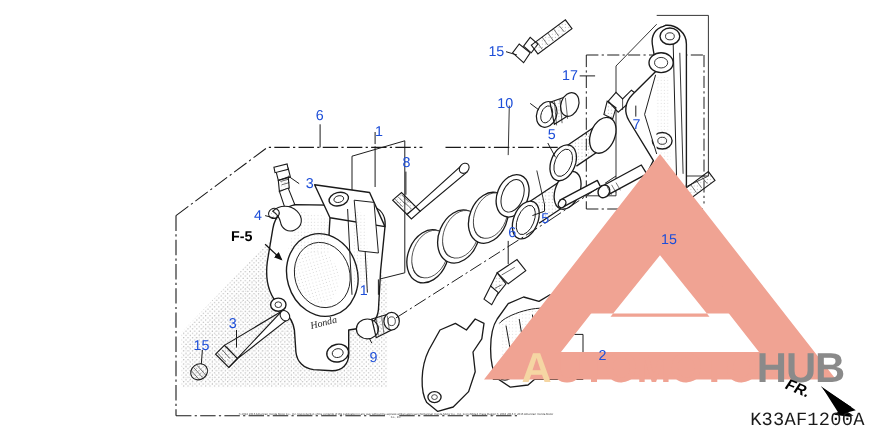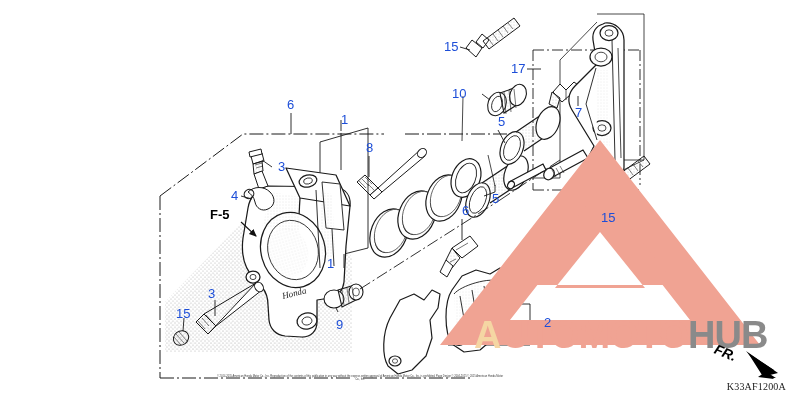--- a/index.html
+++ b/index.html
@@ -36,22 +36,22 @@
     font-size: 13px;
     font-weight: bold;
     color: #000000;
     line-height: 1;
     white-space: nowrap;
   }
   #part-number {
     position: absolute;
     right: 14px;
     bottom: 8px;
-    font-family: Liberation Serif, serif;
-    font-size: 10px;
+    font-family: Liberation Mono, monospace;
+    font-size: 17px;
     letter-spacing: 0.2px;
     color: #1a1a1a;
   }
   #copyright-line {
     position: absolute;
     left: 215px;
     bottom: 18px;
     width: 290px;
     text-align: center;
     font-family: "Liberation Sans", sans-serif;

